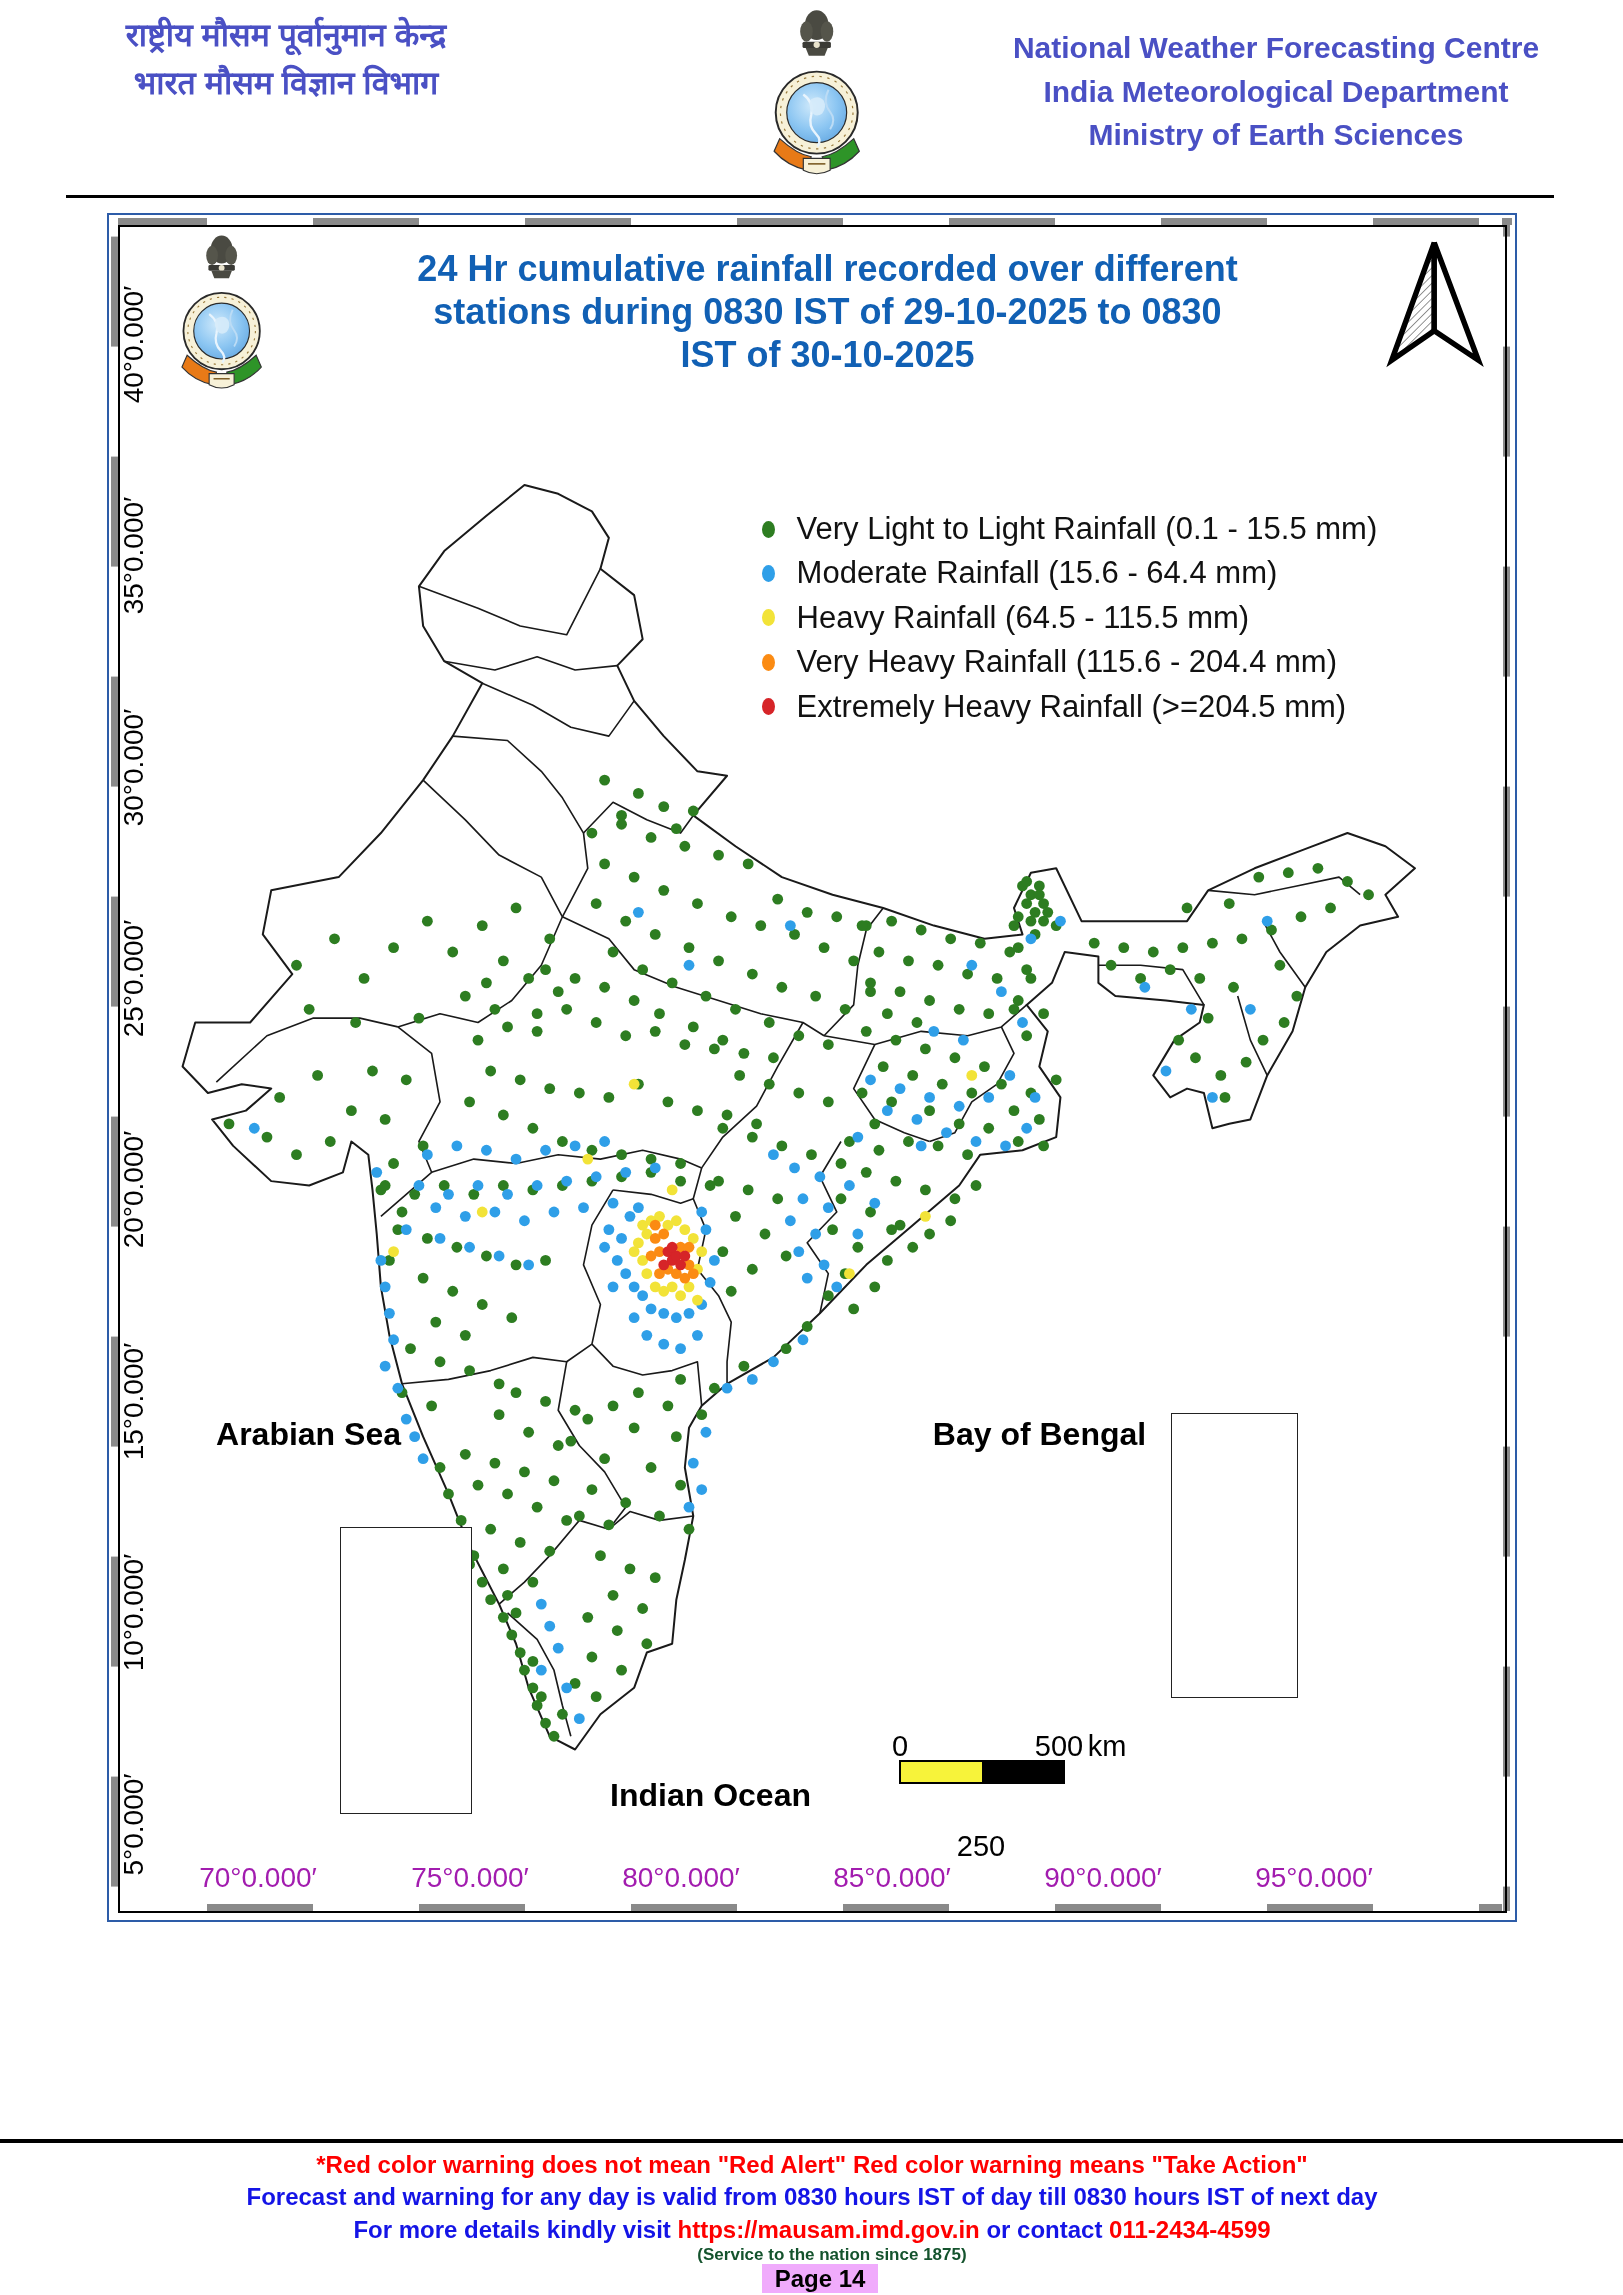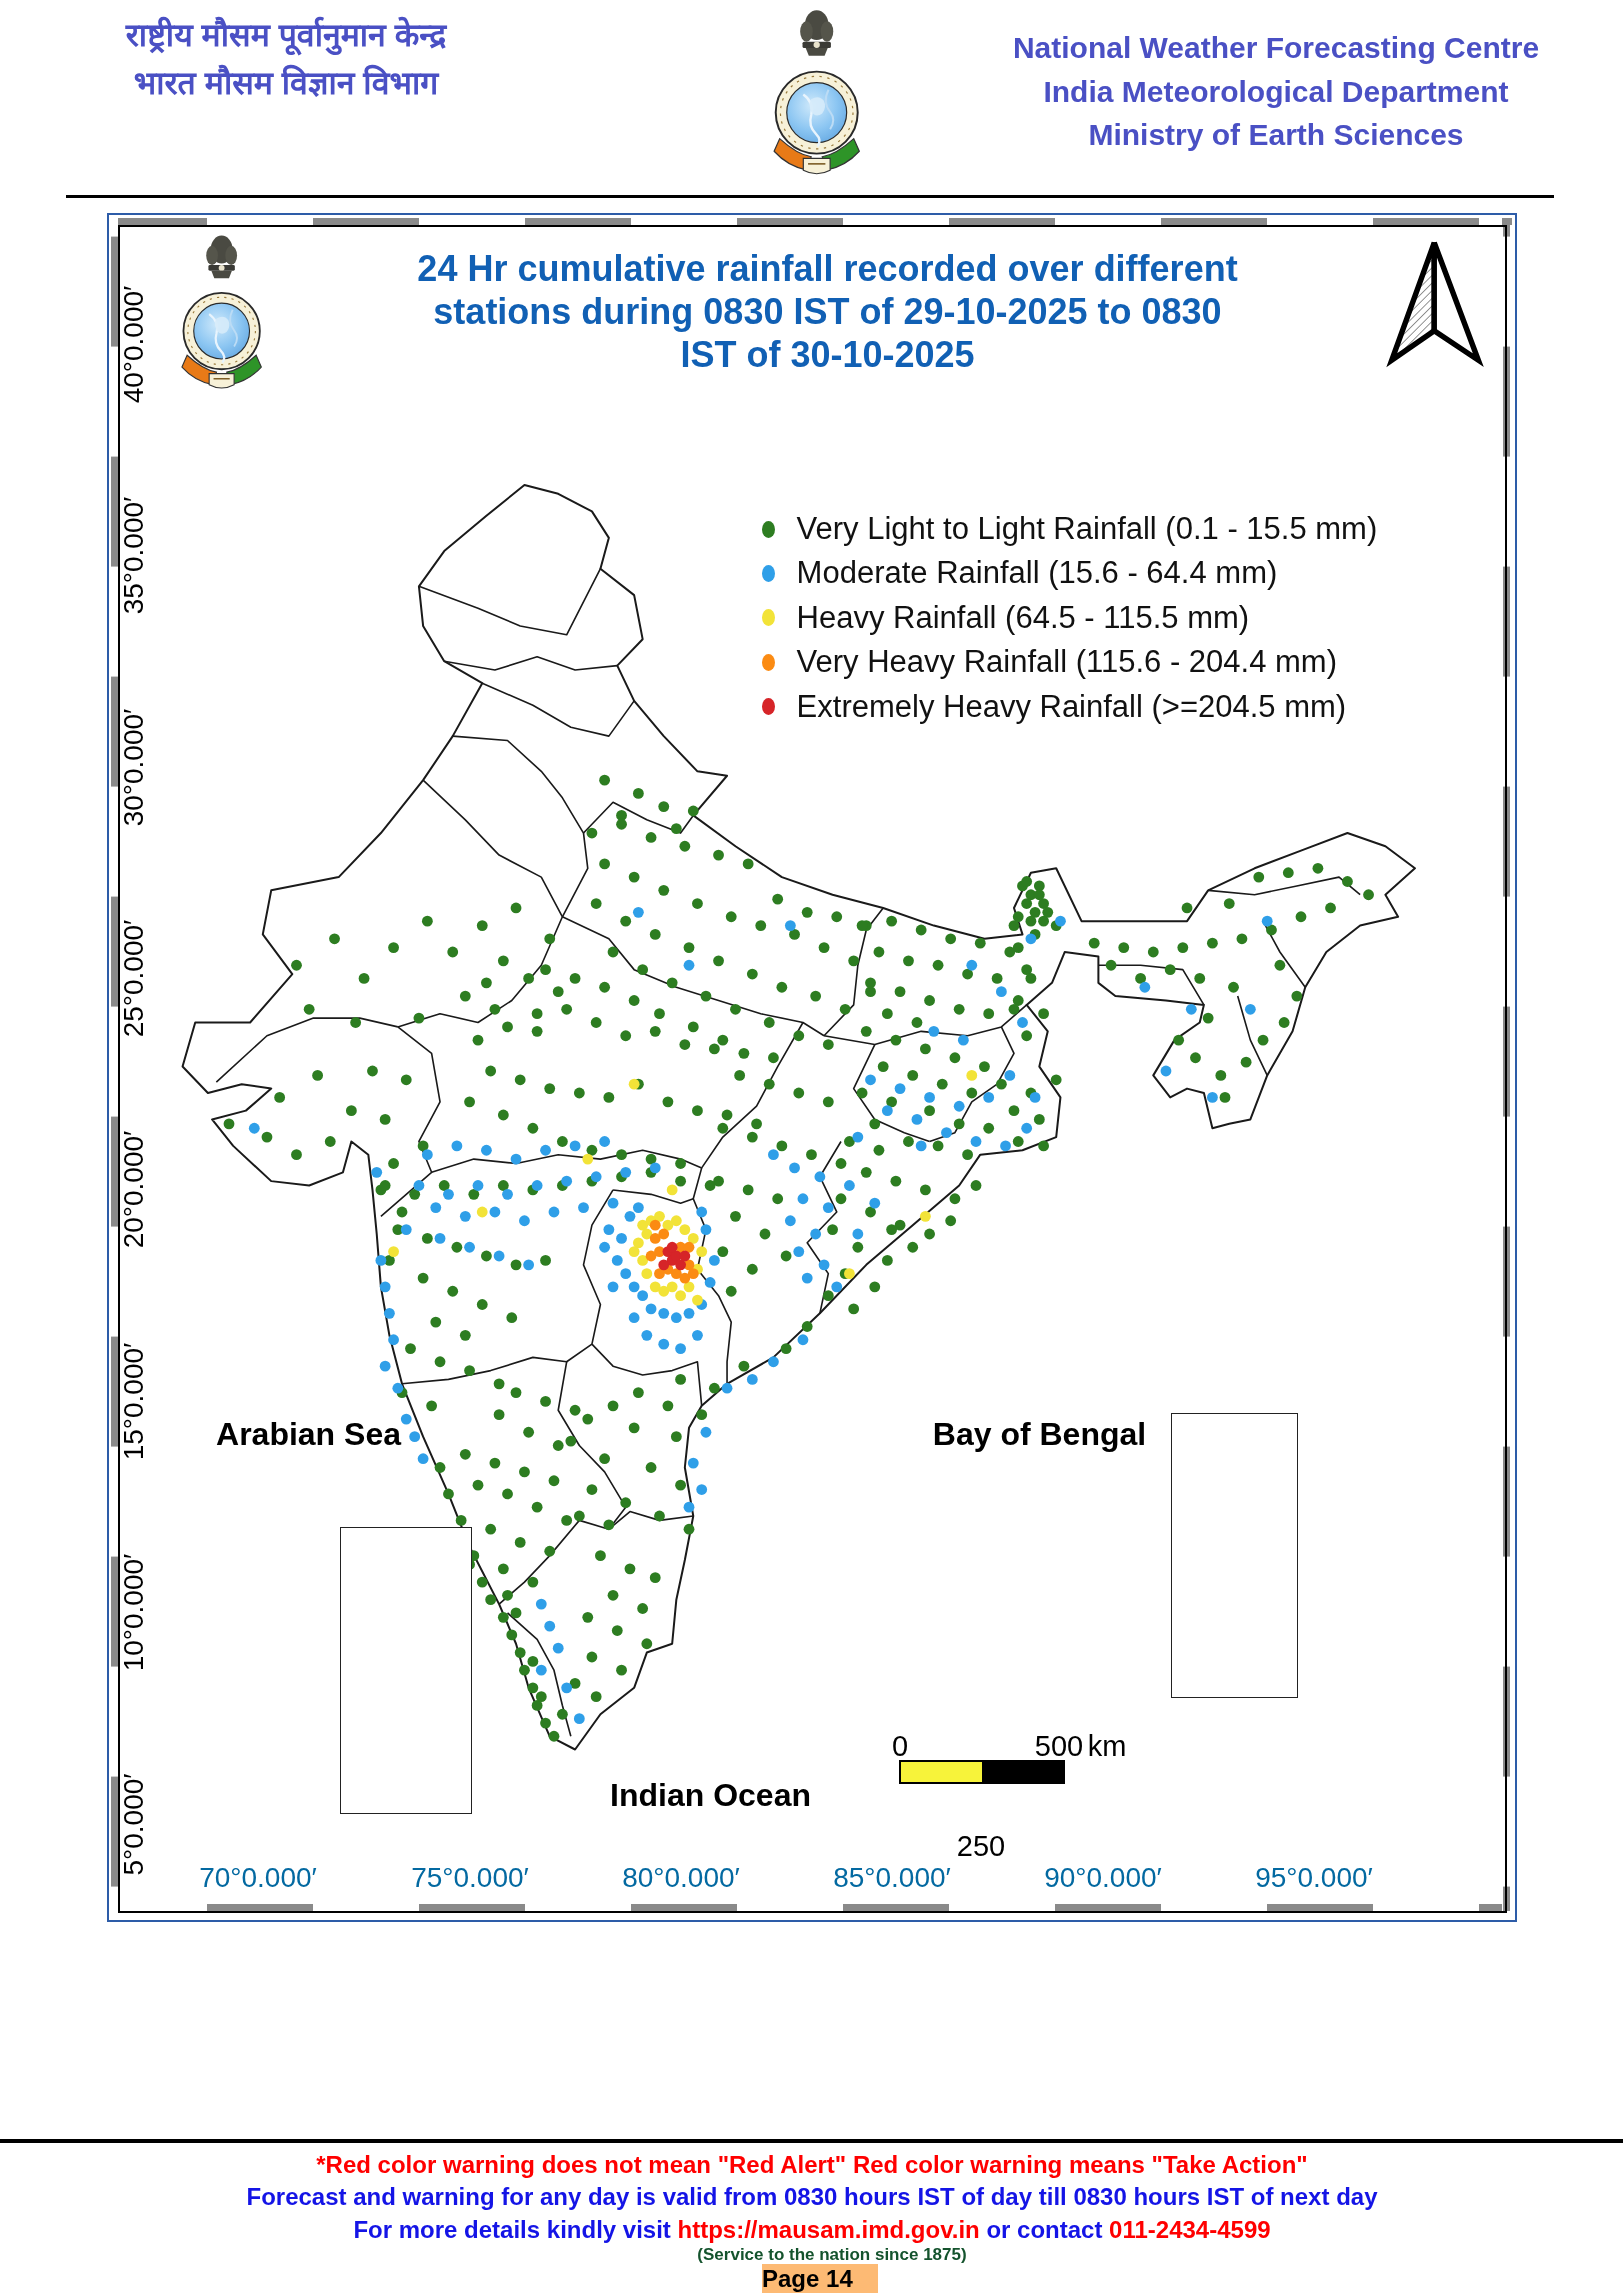--- a/index.html
+++ b/index.html
@@ -26,35 +26,35 @@
   
   .map-title{left:263px;top:247px;width:1129px;text-align:center;font-size:36px;
              font-weight:bold;color:#1160b4;line-height:1.2;}
   .legend{left:762px;top:513px;}
   .leg-row{display:flex;align-items:center;margin-bottom:12.4px;height:32px;}
   .leg-dot{width:13px;height:17px;border-radius:50%;margin-right:21.6px;flex:0 0 auto;}
   .leg-label{font-size:31px;color:#111;white-space:nowrap;}
   .sea-label{font-size:32px;font-weight:bold;color:#000;text-align:center;width:325px;padding-left:38px;}
   .lat-tick{width:186px;height:31px;text-align:center;font-size:28px;color:#000;
             transform:rotate(-90deg);}
-  .lon-tick{width:186px;height:31px;text-align:center;font-size:28px;color:#0369a1;}
+  .lon-tick{width:186px;height:31px;text-align:center;font-size:28px;color:#a21caf;}
   
   .sb-label{font-size:29px;color:#000;width:124px;text-align:center;}
   .sb-bar{left:899px;top:1760px;width:162px;height:20px;border:2.3px solid #000;display:flex;}
   .sb-yellow{width:50%;height:100%;background:#f7f33a;}
   .sb-black{width:50%;height:100%;background:#000;}
   
   .inset{border:1.5px solid #222;background:#fff;}
   .inset-lak{left:340px;top:1527px;width:130px;height:285px;}
   .inset-and{left:1171px;top:1413px;width:125px;height:283px;}
   
   .foot-line{left:0;width:1624px;text-align:center;font-weight:bold;font-size:24px;}
   .foot-hr{left:0;top:2139px;width:1624px;height:3.9px;background:#000;}
   .page-badge{left:762px;top:2264px;width:116px;height:29px;line-height:29px;
-              text-align:left;font-weight:bold;font-size:24px;color:#000;background:#fdba74;}
+              text-align:center;font-weight:bold;font-size:24px;color:#000;background:#f0abfc;}
   svg{position:absolute;left:0;top:0;}
 </style>
 </head>
 <body>
 
 <div class="abs hdr-hindi">
   <div>राष्ट्रीय मौसम पूर्वानुमान केन्द्र</div>
   <div>भारत मौसम विज्ञान विभाग</div>
 </div>
 <div class="abs hdr-eng">

